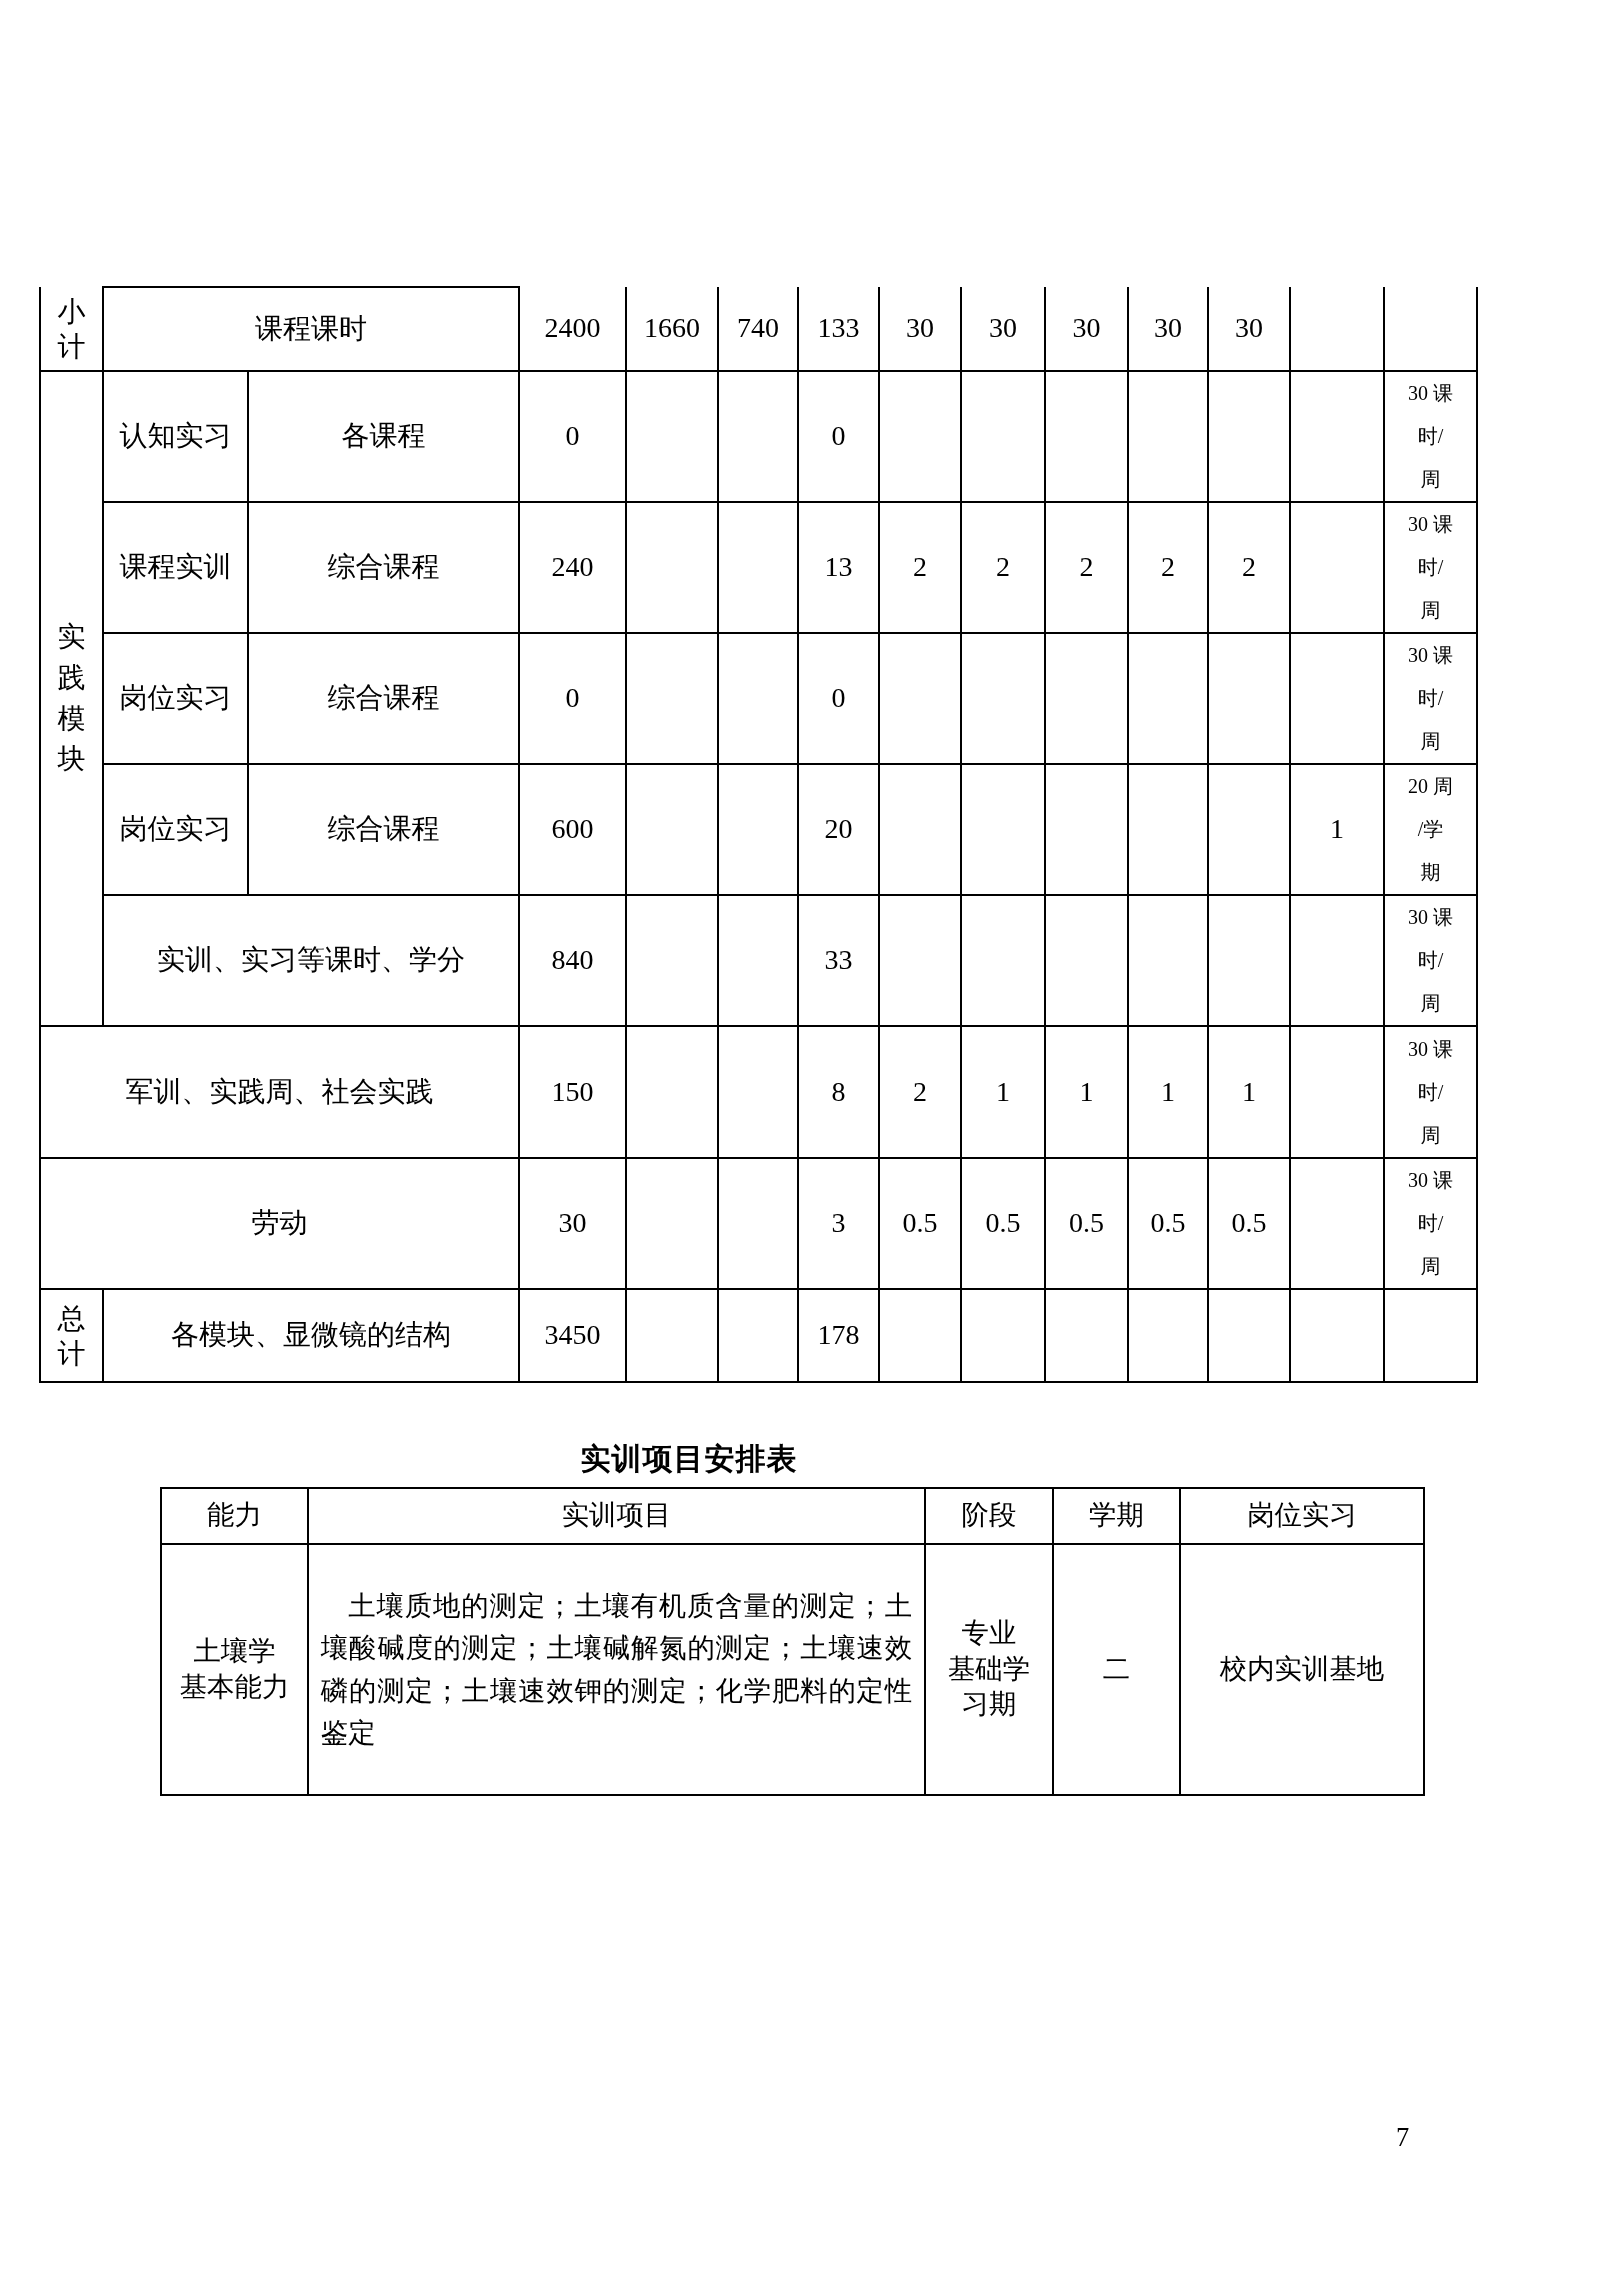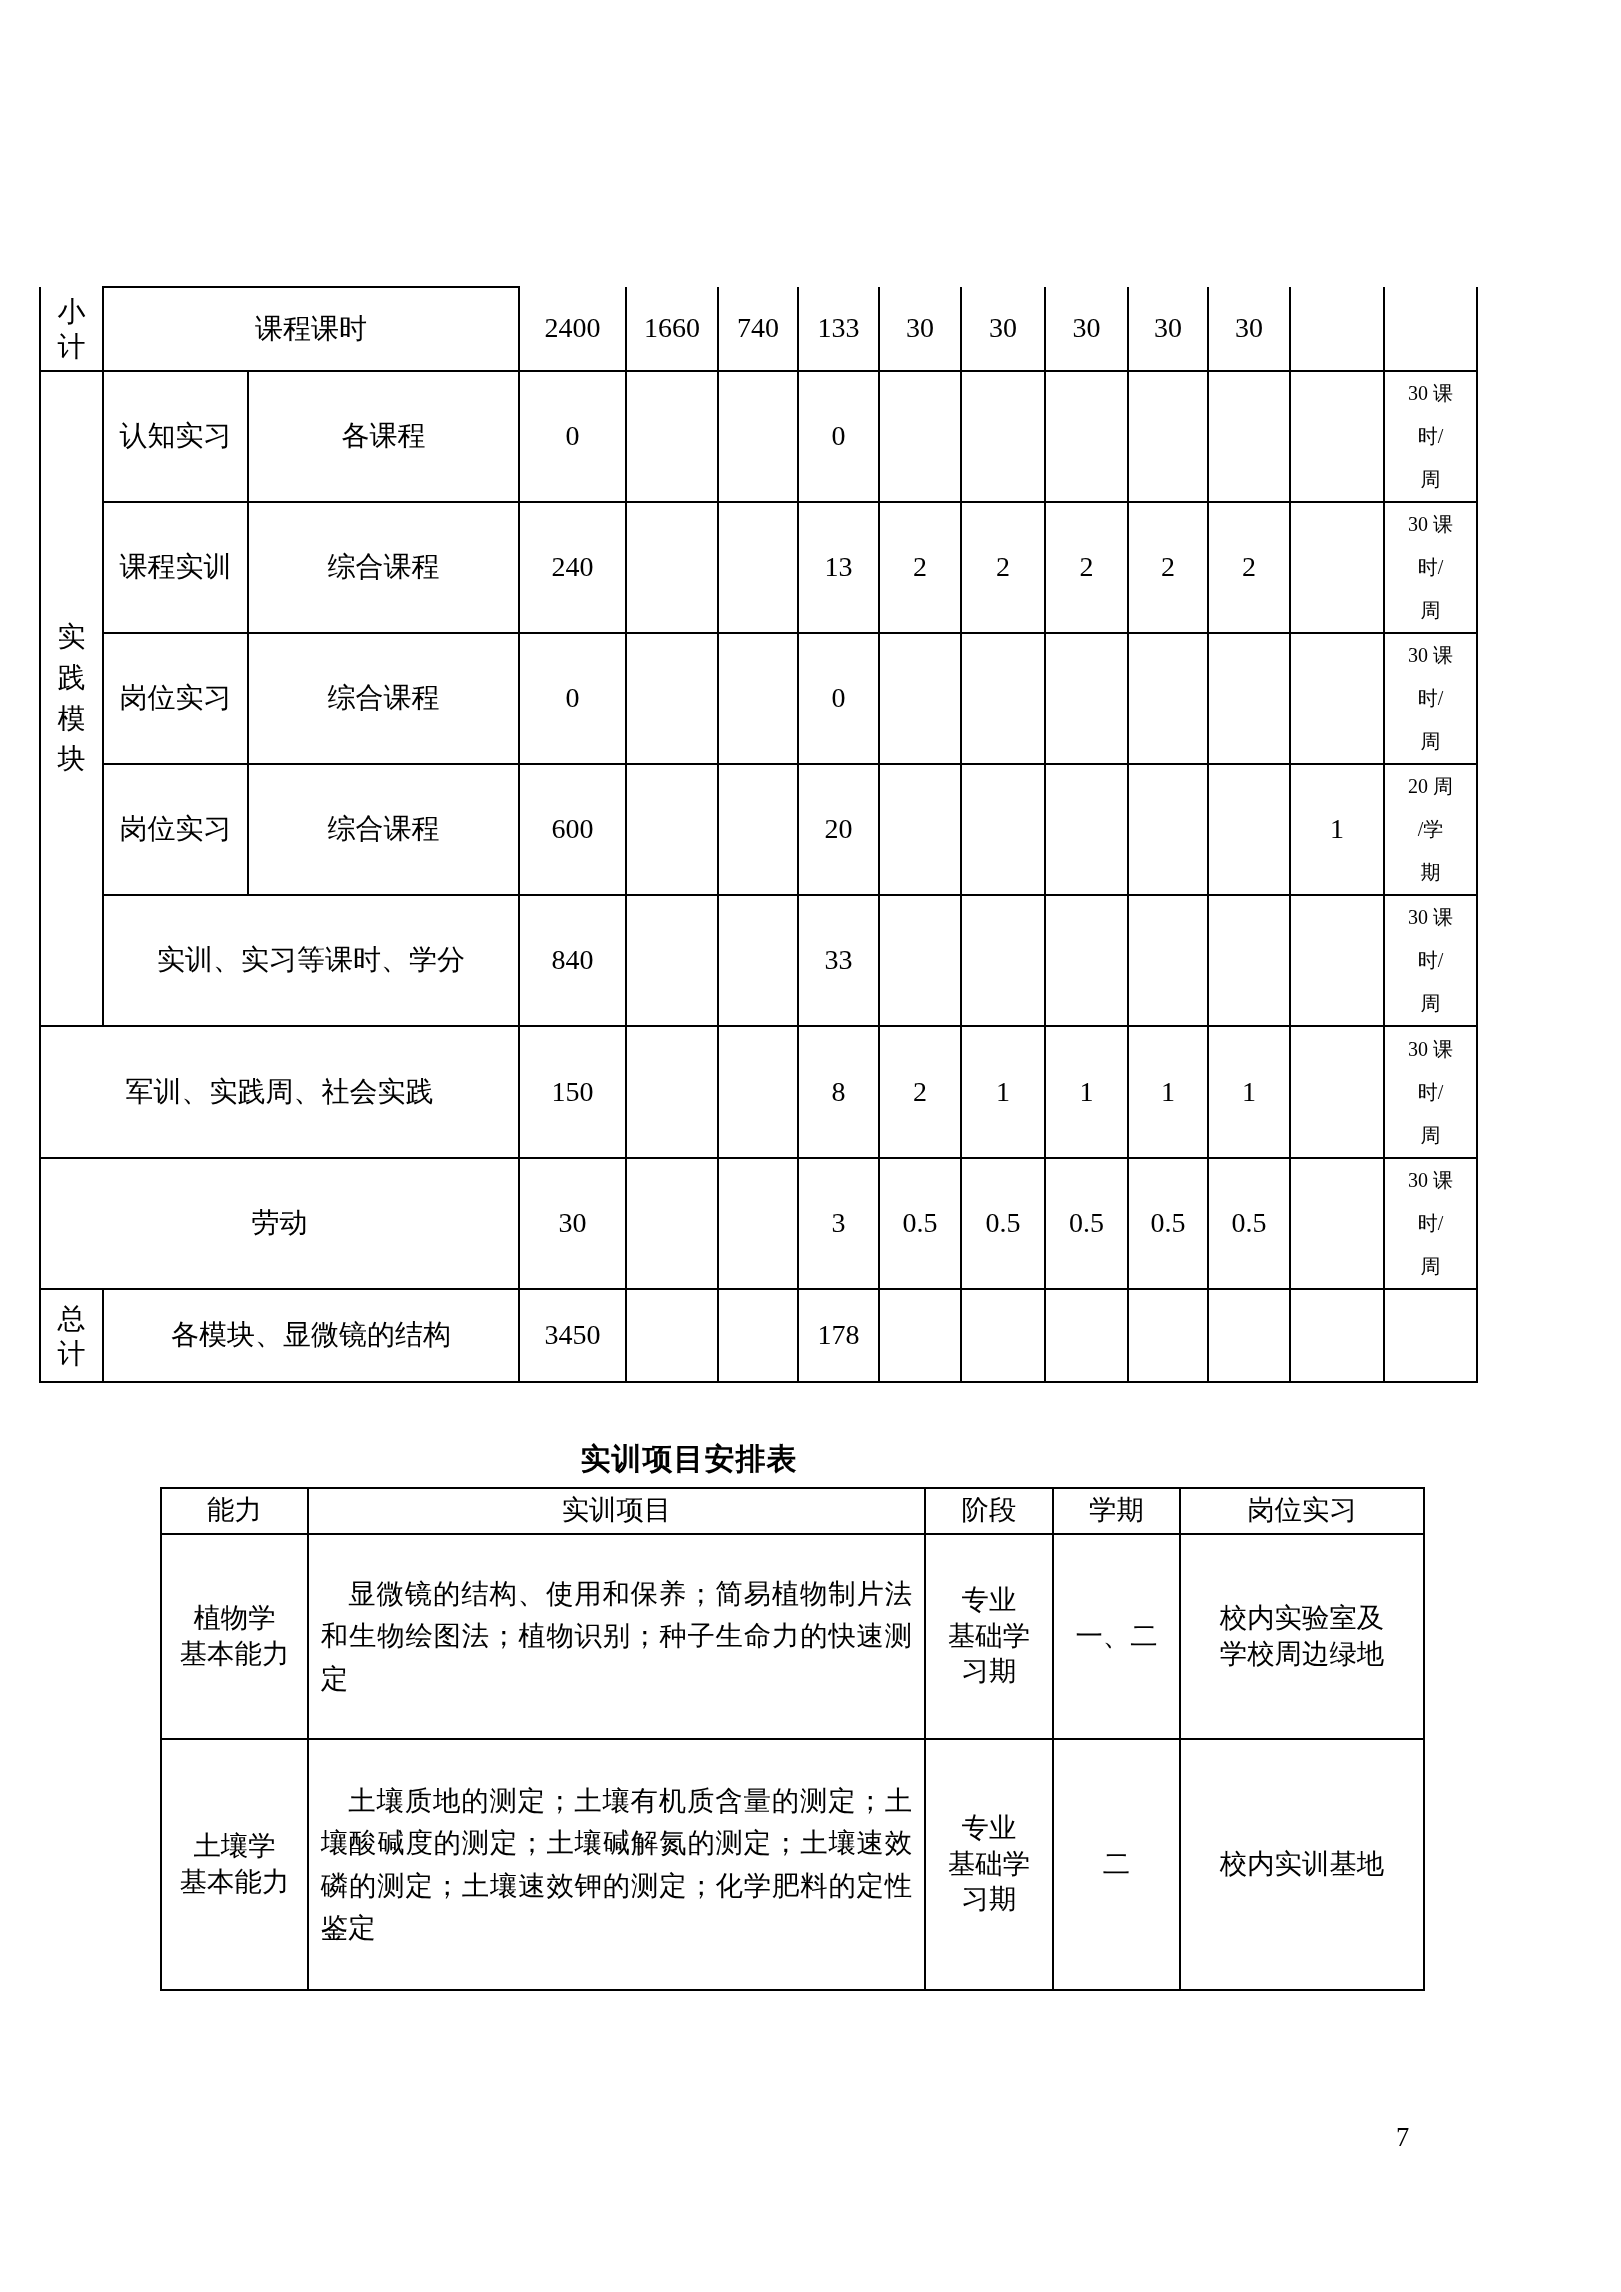--- a/index.html
+++ b/index.html
@@ -222,39 +222,28 @@
 <table class="t2">
   <colgroup>
     <col style="width:147px">
       <col style="width:617px">
       <col style="width:128px">
     <col style="width:127px">
       <col style="width:244px">
   </colgroup>
 
   <tbody>
-      <tr style="height:46px">
+      <tr style="height:56px">
     <td>能力</td>
     <td>实训项目</td>
     <td>阶段</td>
     <td>学期</td>
     <td>岗位实习</td>
   </tr>
 
-  <tr style="height:205px">
-    <td class="pre">植物学
-基本能力</td>
-    <td class="proj">显微镜的结构、使用和保养；简易植物制片法和生物绘图法；植物识别；种子生命力的快速测定</td>
-    <td class="pre">专业
-基础学
-习期</td>
-    <td>一、二</td>
-    <td class="pre">校内实验室及
-学校周边绿地</td>
-  </tr>
 
   <tr style="height:251px">
     <td class="pre">土壤学
 基本能力</td>
     <td class="proj">土壤质地的测定；土壤有机质含量的测定；土壤酸碱度的测定；土壤碱解氮的测定；土壤速效磷的测定；土壤速效钾的测定；化学肥料的定性鉴定</td>
     <td class="pre">专业
 基础学
 习期</td>
     <td>二</td>
     <td class="pre">校内实训基地</td>

